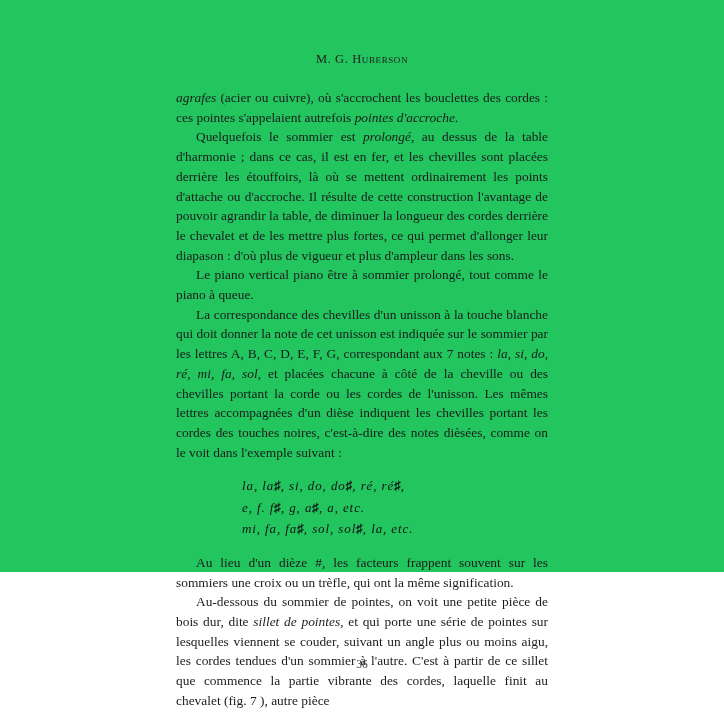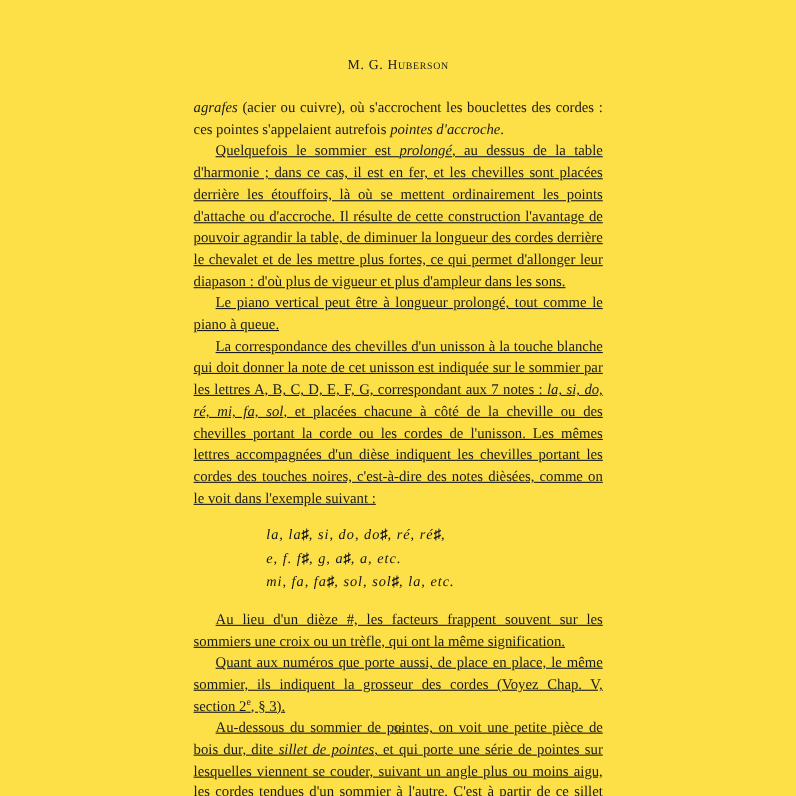--- a/index.html
+++ b/index.html
@@ -11,22 +11,22 @@
     height: 724px;
     background: #ffffff;
     font-family: "Liberation Serif", "DejaVu Serif", serif;
     color: #171717;
     overflow: hidden;
   }
 
   .page {
     position: relative;
     width: 724px;
-    height: 724px;
-    background: #fde047;
+    height: 572px;
+    background: #22c55e;
     box-sizing: border-box;
   }
 
   .running-head {
     position: absolute;
     top: 52px;
     left: 0;
     right: 0;
     text-align: center;
     font-size: 12.5px;
@@ -49,21 +49,20 @@
     margin: 0;
     text-align: justify;
     text-justify: inter-word;
     font-size: 13.4px;
     line-height: 19.7px;
     color: #1b1b1b;
     hyphens: none;
   }
   p.para.indent {
     text-indent: 20px;
-    text-decoration: underline;
   }
   p.para.noindent {
     text-indent: 0;
   }
 
   i, .ital {
     font-style: italic;
   }
 
   sup.ordinal {
@@ -109,33 +108,32 @@
   <div class="running-head">
     <span class="smallcaps">M. G. <span style="font-variant: small-caps;">Huberson</span></span>
   </div>
 
   <div class="text-block">
 
     <p class="para noindent"><i>agrafes</i> (acier ou cuivre), où s'accrochent les bouclettes des cordes : ces pointes s'appelaient autrefois <i>pointes d'accroche</i>.</p>
 
     <p class="para indent">Quelquefois le sommier est <i>prolongé</i>, au dessus de la table d'harmonie ; dans ce cas, il est en fer, et les chevilles sont placées derrière les étouffoirs, là où se mettent ordinairement les points d'attache ou d'accroche. Il résulte de cette construction l'avantage de pouvoir agrandir la table, de diminuer la longueur des cordes derrière le chevalet et de les mettre plus fortes, ce qui permet d'allonger leur diapason : d'où plus de vigueur et plus d'ampleur dans les sons.</p>
 
-    <p class="para indent">Le piano vertical peut être à longueur prolongé, tout comme le piano à queue.</p>
+    <p class="para indent">Le piano vertical piano être à sommier prolongé, tout comme le piano à queue.</p>
 
     <p class="para indent">La correspondance des chevilles d'un unisson à la touche blanche qui doit donner la note de cet unisson est indiquée sur le sommier par les lettres A, B, C, D, E, F, G, correspondant aux 7 notes : <i>la, si, do, ré, mi, fa, sol</i>, et placées chacune à côté de la cheville ou des chevilles portant la corde ou les cordes de l'unisson. Les mêmes lettres accompagnées d'un dièse indiquent les chevilles portant les cordes des touches noires, c'est-à-dire des notes dièsées, comme on le voit dans l'exemple suivant :</p>
 
     <div class="notation">
       <div class="nline">la, la<span class="sharp">♯</span>, si, do, do<span class="sharp">♯</span>, ré, ré<span class="sharp">♯</span>,</div>
       <div class="nline">e, f. f<span class="sharp">♯</span>, g, a<span class="sharp">♯</span>, a, etc.</div>
       <div class="nline">mi, fa, fa<span class="sharp">♯</span>, sol, sol<span class="sharp">♯</span>, la, etc.</div>
     </div>
 
     <p class="para indent">Au lieu d'un dièze #, les facteurs frappent souvent sur les sommiers une croix ou un trèfle, qui ont la même signification.</p>
 
-    <p class="para indent">Quant aux numéros que porte aussi, de place en place, le même sommier, ils indiquent la grosseur des cordes (Voyez Chap. V, section 2<sup class="ordinal">e</sup>, § 3).</p>
 
     <p class="para indent">Au-dessous du sommier de pointes, on voit une petite pièce de bois dur, dite <i>sillet de pointes</i>, et qui porte une série de pointes sur lesquelles viennent se couder, suivant un angle plus ou moins aigu, les cordes tendues d'un sommier à l'autre. C'est à partir de ce sillet que commence la partie vibrante des cordes, laquelle finit au chevalet (fig. 7 ), autre pièce</p>
 
   </div>
 
   <div class="folio">36</div>
 
 </div>
 
 </body></html>

